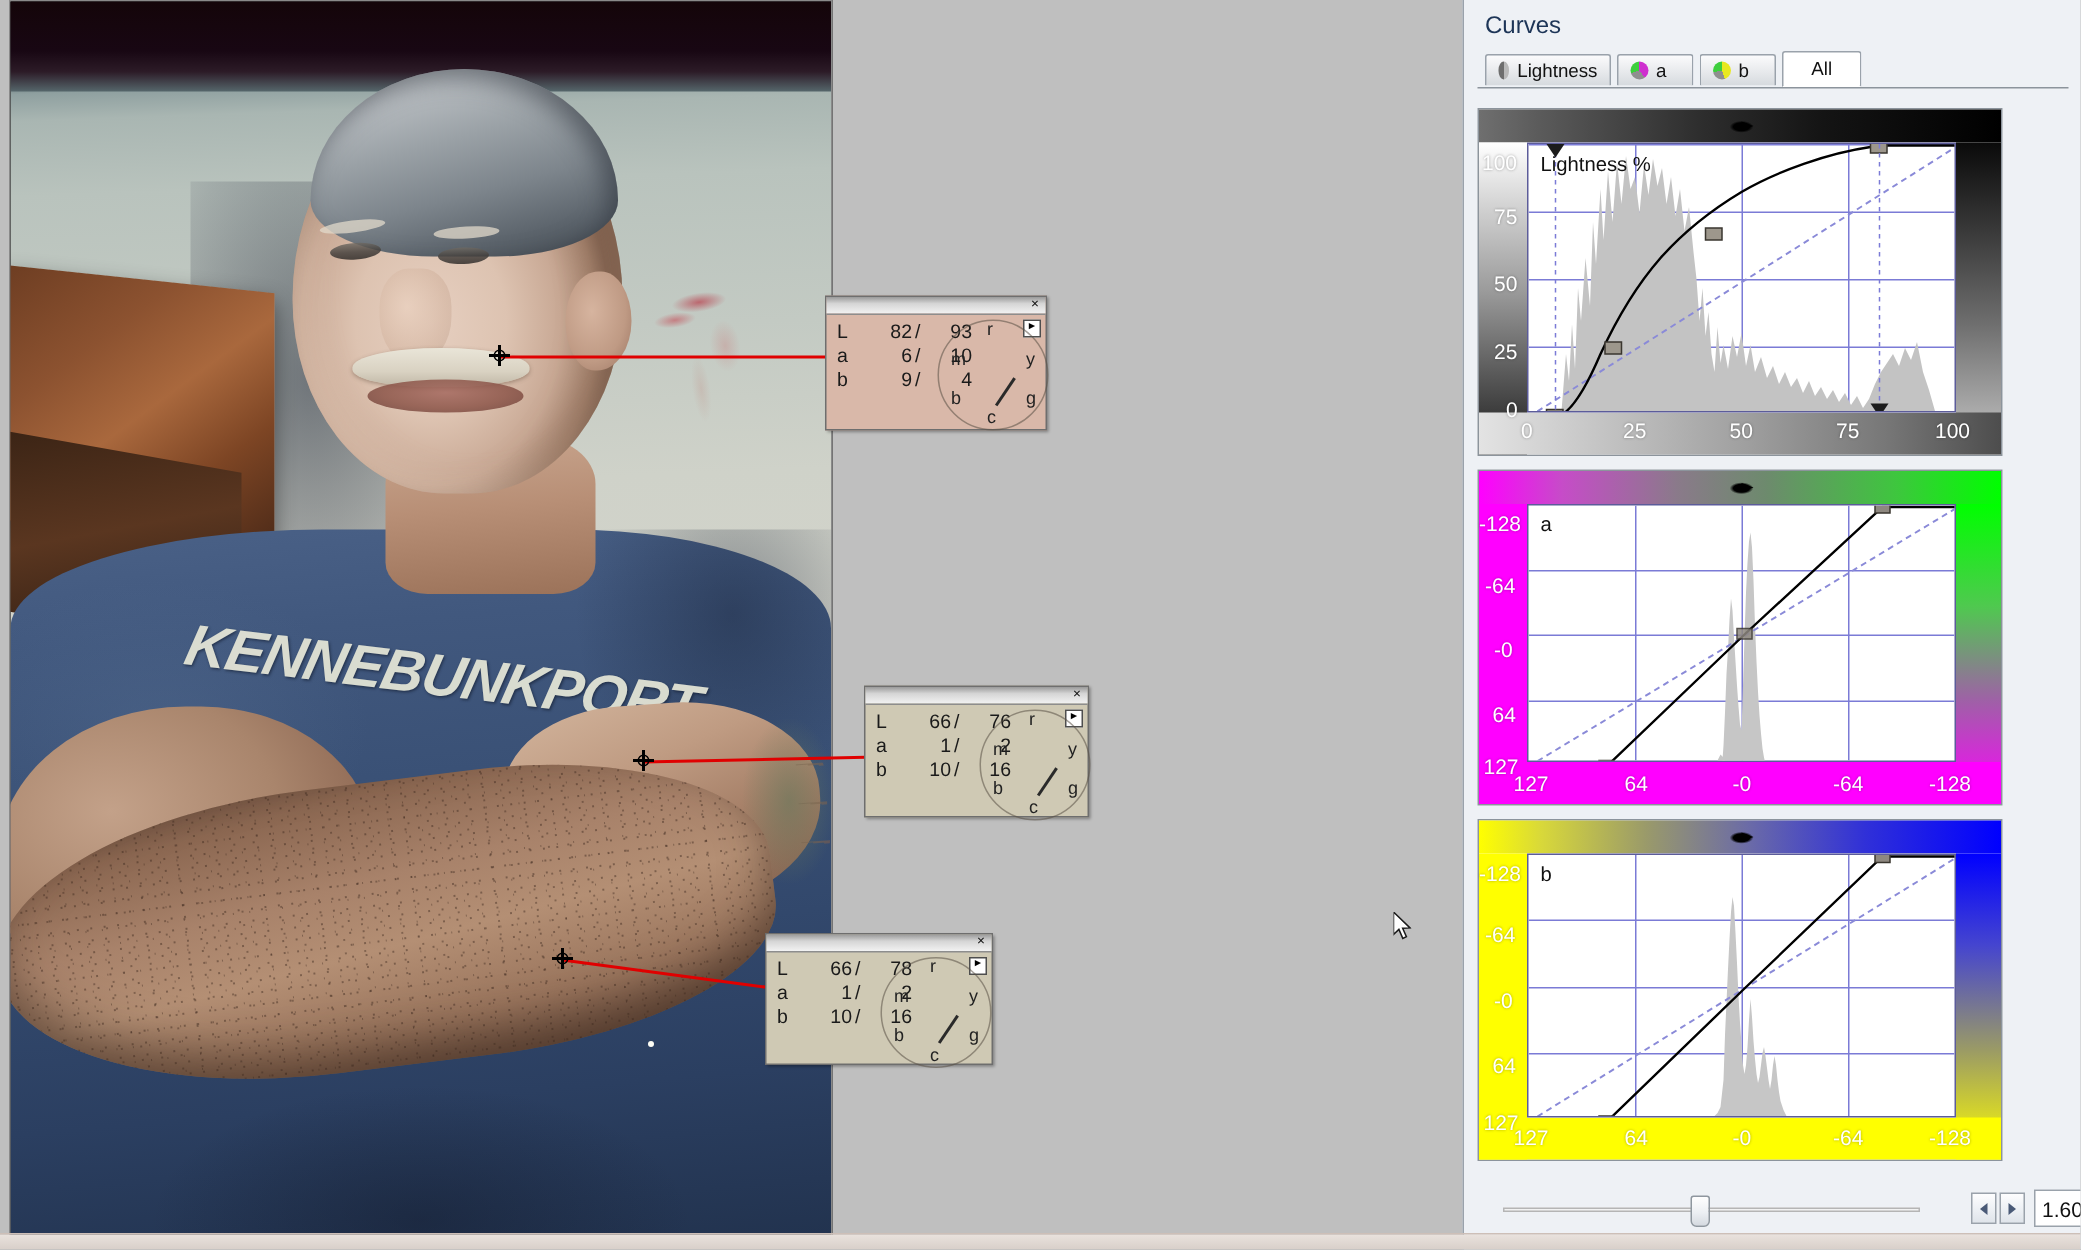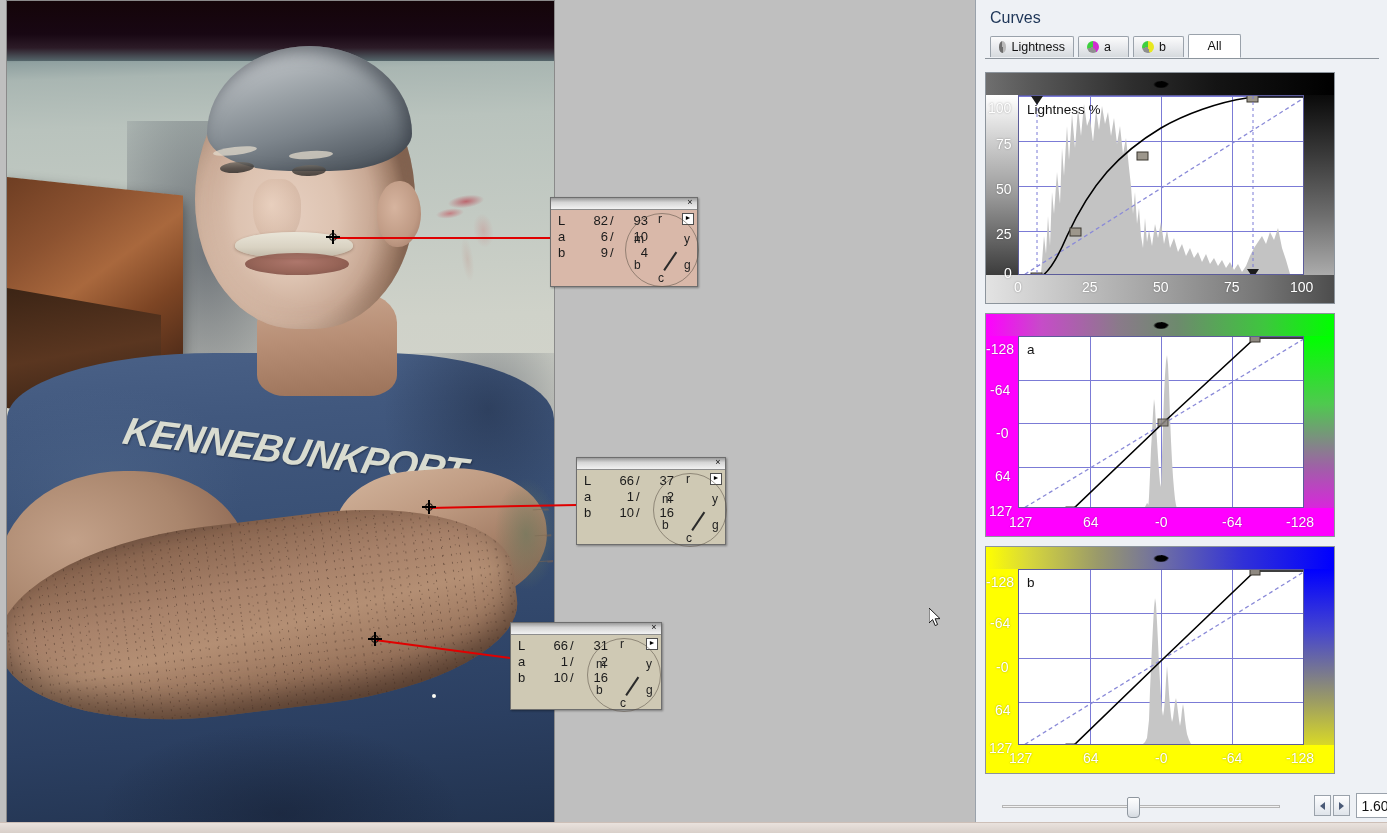--- a/index.html
+++ b/index.html
@@ -448,21 +448,21 @@
         <span class="close">×</span>
       </div>
       <div class="body">
         <span class="menu-btn">►</span>
         <table>
           <tbody>
               <tr>
             <td class="lbl">L</td>
             <td class="v1">66</td>
             <td class="sl">/</td>
-            <td class="v2">37</td>
+            <td class="v2">76</td>
           </tr>
           <tr>
             <td class="lbl">a</td>
             <td class="v1">1</td>
             <td class="sl">/</td>
             <td class="v2">2</td>
           </tr>
           <tr>
             <td class="lbl">b</td>
             <td class="v1">10</td>
@@ -488,21 +488,21 @@
         <span class="close">×</span>
       </div>
       <div class="body">
         <span class="menu-btn">►</span>
         <table>
           <tbody>
               <tr>
             <td class="lbl">L</td>
             <td class="v1">66</td>
             <td class="sl">/</td>
-            <td class="v2">31</td>
+            <td class="v2">78</td>
           </tr>
           <tr>
             <td class="lbl">a</td>
             <td class="v1">1</td>
             <td class="sl">/</td>
             <td class="v2">2</td>
           </tr>
           <tr>
             <td class="lbl">b</td>
             <td class="v1">10</td>

